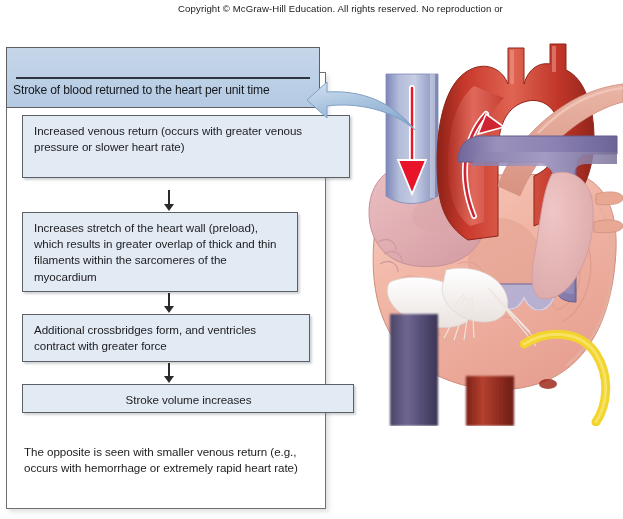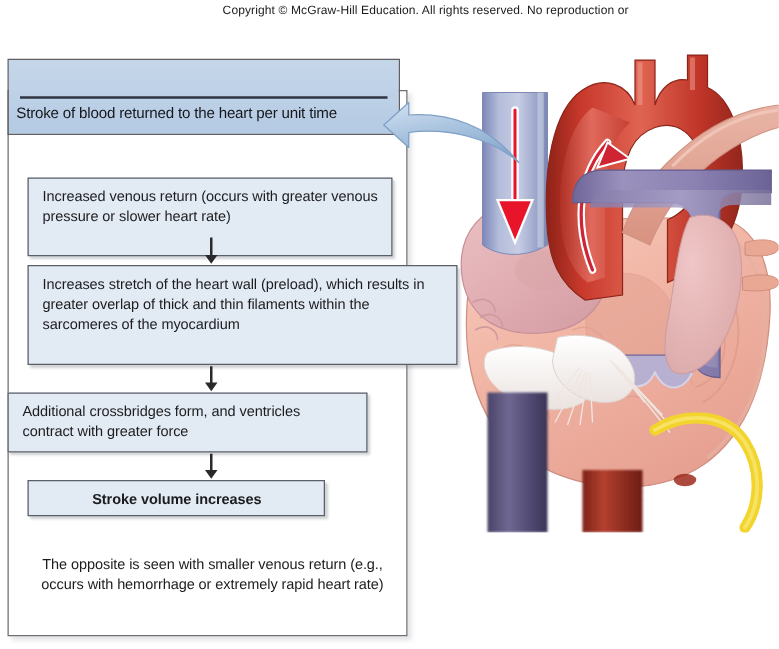--- a/index.html
+++ b/index.html
@@ -102,24 +102,24 @@
     border: 1px solid #5b5f66;
     box-shadow: 2px 2px 2px rgba(120,125,135,0.35);
     font-size: 11.6px;
     line-height: 16.2px;
     color: #1c1c1e;
     padding: 7px 10px 0 11px;
     letter-spacing: -0.05px;
   }
   .fbox.center { text-align: center; padding-top: 7px; }
 
-  #box1 { left: 22px; top: 142px; width: 292px; height: 63px; }
-  #box2 { left: 22px; top: 212px; width: 344px; height: 80px; }
-  #box3 { left: 6px; top: 314px; width: 288px; height: 48px; }
-  #box4 { left: 22px; top: 384px; width: 238px; height: 29px; font-weight: bold; }
+  #box1 { left: 22px; top: 115px; width: 328px; height: 63px; }
+  #box2 { left: 22px; top: 212px; width: 276px; height: 80px; }
+  #box3 { left: 22px; top: 314px; width: 288px; height: 48px; }
+  #box4 { left: 22px; top: 384px; width: 332px; height: 29px; }
 
   
   .conn {
     position: absolute;
     left: 164px;
     width: 11px;
     z-index: 3;
   }
   .conn .stem {
     position: absolute;
@@ -149,21 +149,20 @@
   
   .note {
     position: absolute;
     left: 24px;
     top: 444px;
     width: 292px;
     font-size: 11.6px;
     line-height: 16.2px;
     color: #1c1c1e;
     letter-spacing: -0.05px;
-    text-align: center;
   }
 
   
   .callout {
     position: absolute;
     left: 305px;
     top: 74px;
     width: 120px;
     height: 62px;
     z-index: 5;

